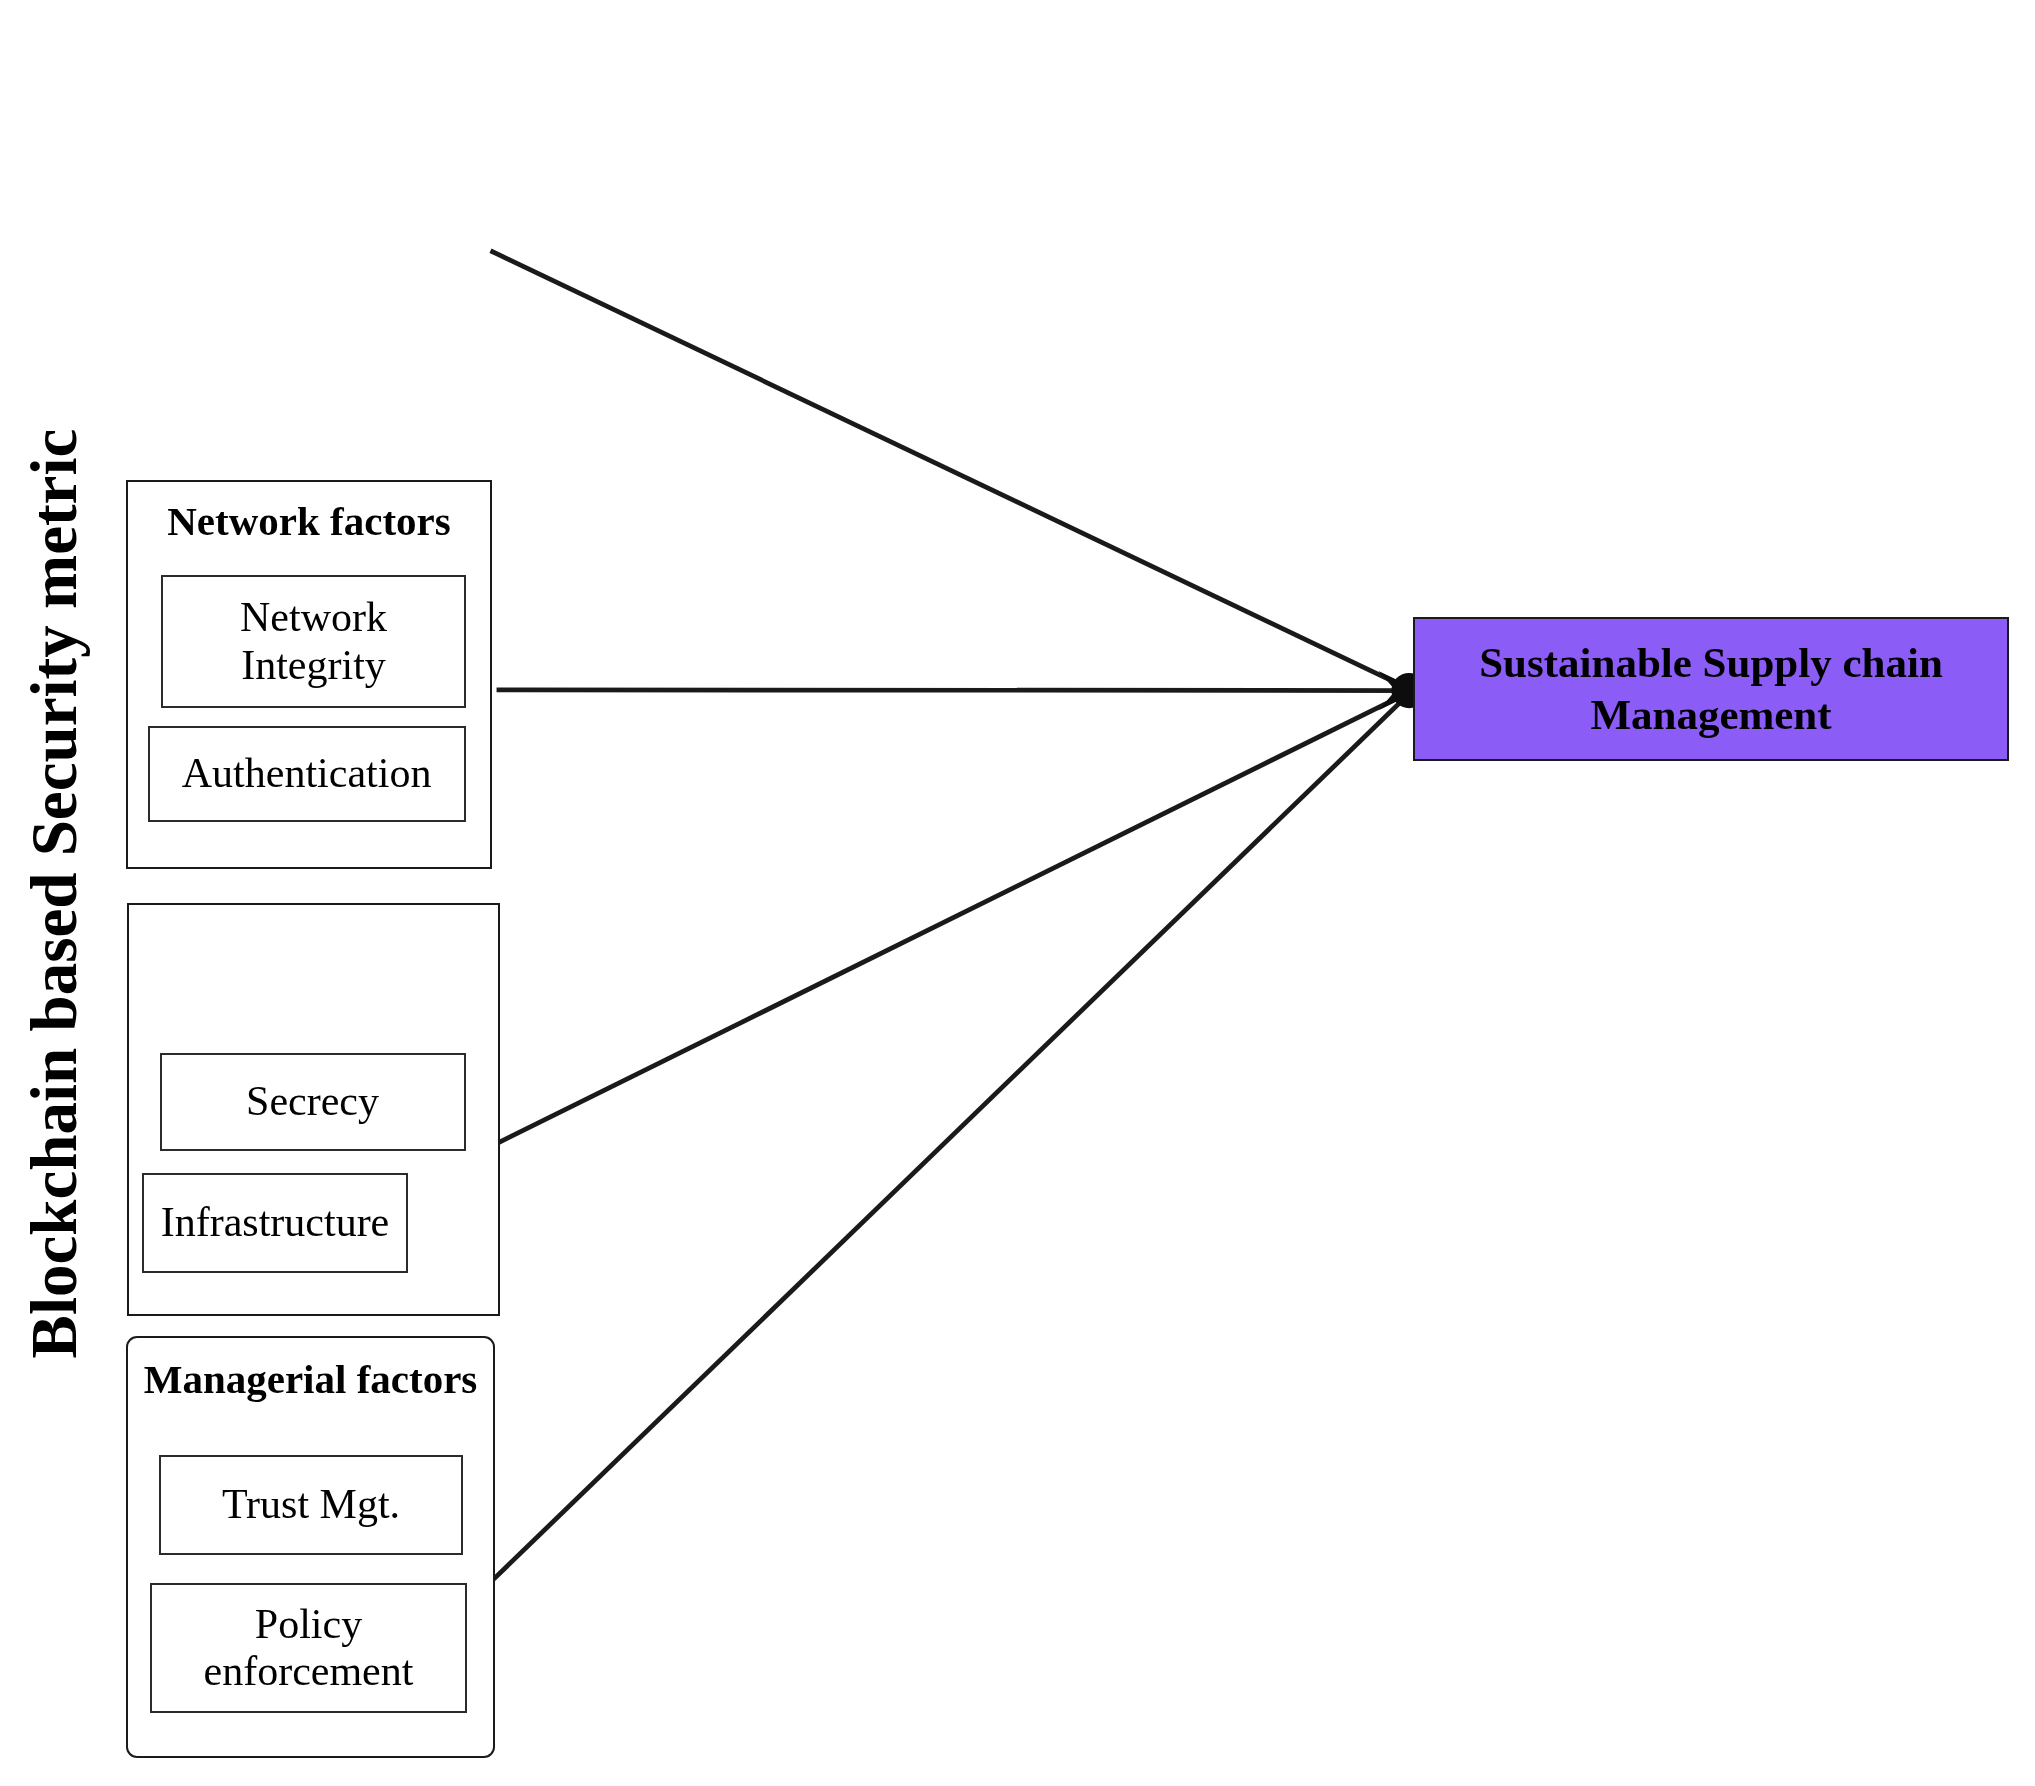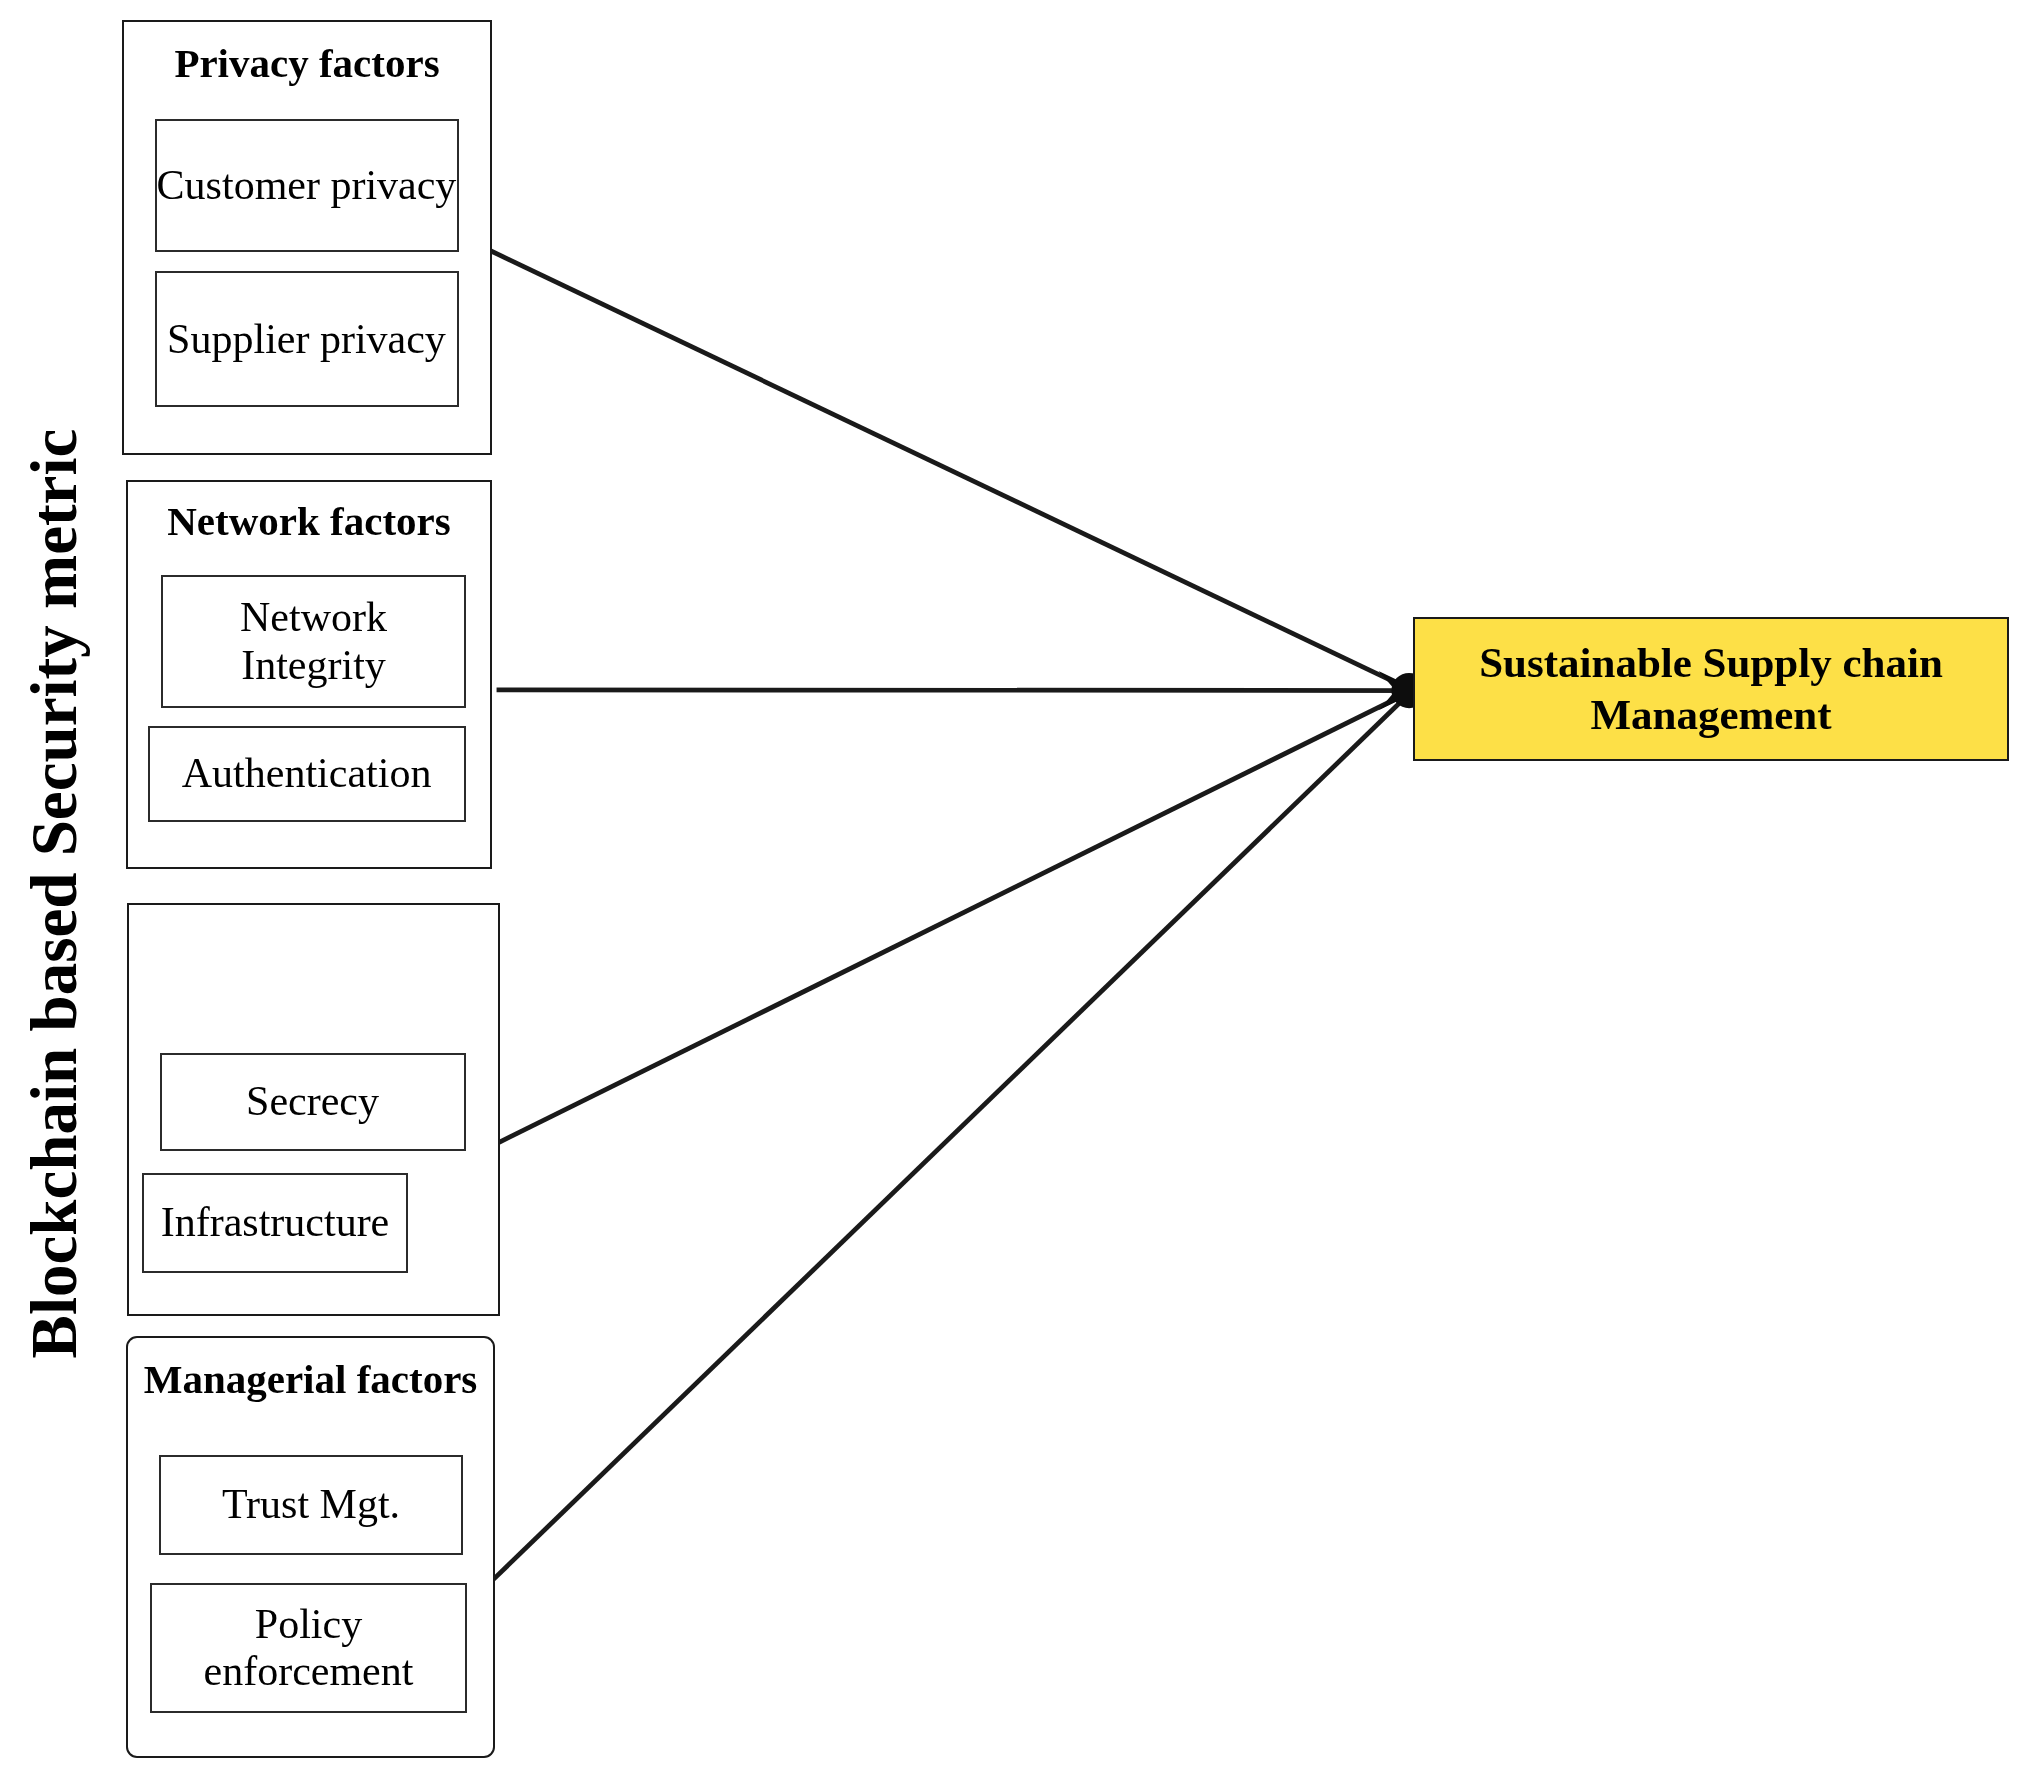--- a/index.html
+++ b/index.html
@@ -76,21 +76,21 @@
     line-height: 1.12;
     font-weight: normal;
     font-family: "Liberation Serif", "DejaVu Serif", serif;
   }
 
   
   #target-box {
     position: absolute;
     box-sizing: border-box;
     border: 2.7px solid #1a1a1a;
-    background: #fde047;
+    background: #8b5cf6;
     display: flex;
     align-items: center;
     justify-content: center;
     text-align: center;
   }
   #target-box span {
     font-weight: bold;
     font-size: 43px;
     line-height: 1.2;
     font-family: "Liberation Serif", "DejaVu Serif", serif;
@@ -117,29 +117,20 @@
 
   <svg id="connectors" viewBox="0 0 3004 2637" preserveAspectRatio="none">
     <line x1="724" y1="370" x2="2085" y2="1019" stroke="#1a1a1a" stroke-width="7"></line>
     <line x1="733" y1="1018" x2="2085" y2="1019" stroke="#1a1a1a" stroke-width="7"></line>
     <line x1="736" y1="1686" x2="2085" y2="1019" stroke="#1a1a1a" stroke-width="7"></line>
     <line x1="728" y1="2331" x2="2085" y2="1019" stroke="#1a1a1a" stroke-width="7"></line>
     <polygon points="2035,990 2095,1019 2035,1048 2060,1019" fill="#0d0d0d"></polygon>
     <circle cx="2080" cy="1019" r="26" fill="#0d0d0d"></circle>
   </svg>
 
-  <div class="group-box" style="left:122px; top:20.3px; width:370px; height:435px;">
-    <div class="group-title" style="top:19px;">Privacy factors</div>
-    <div class="leaf-box" style="left:30.5px; top:97px; width:304px; height:133px;">
-      <span>Customer privacy</span>
-    </div>
-    <div class="leaf-box" style="left:30.5px; top:249px; width:304px; height:136px;">
-      <span>Supplier privacy</span>
-    </div>
-  </div>
 
   <div class="group-box" style="left:126px; top:480px; width:366px; height:389px;padding-left:16px;">
     <div class="group-title" style="top:17px;">Network factors</div>
     <div class="leaf-box" style="left:33px; top:93px; width:305px; height:133px;justify-content:center;">
       <span>Network Integrity</span>
     </div>
     <div class="leaf-box" style="left:19.6px; top:244px; width:318px; height:96px;">
       <span>Authentication</span>
     </div>
   </div>

